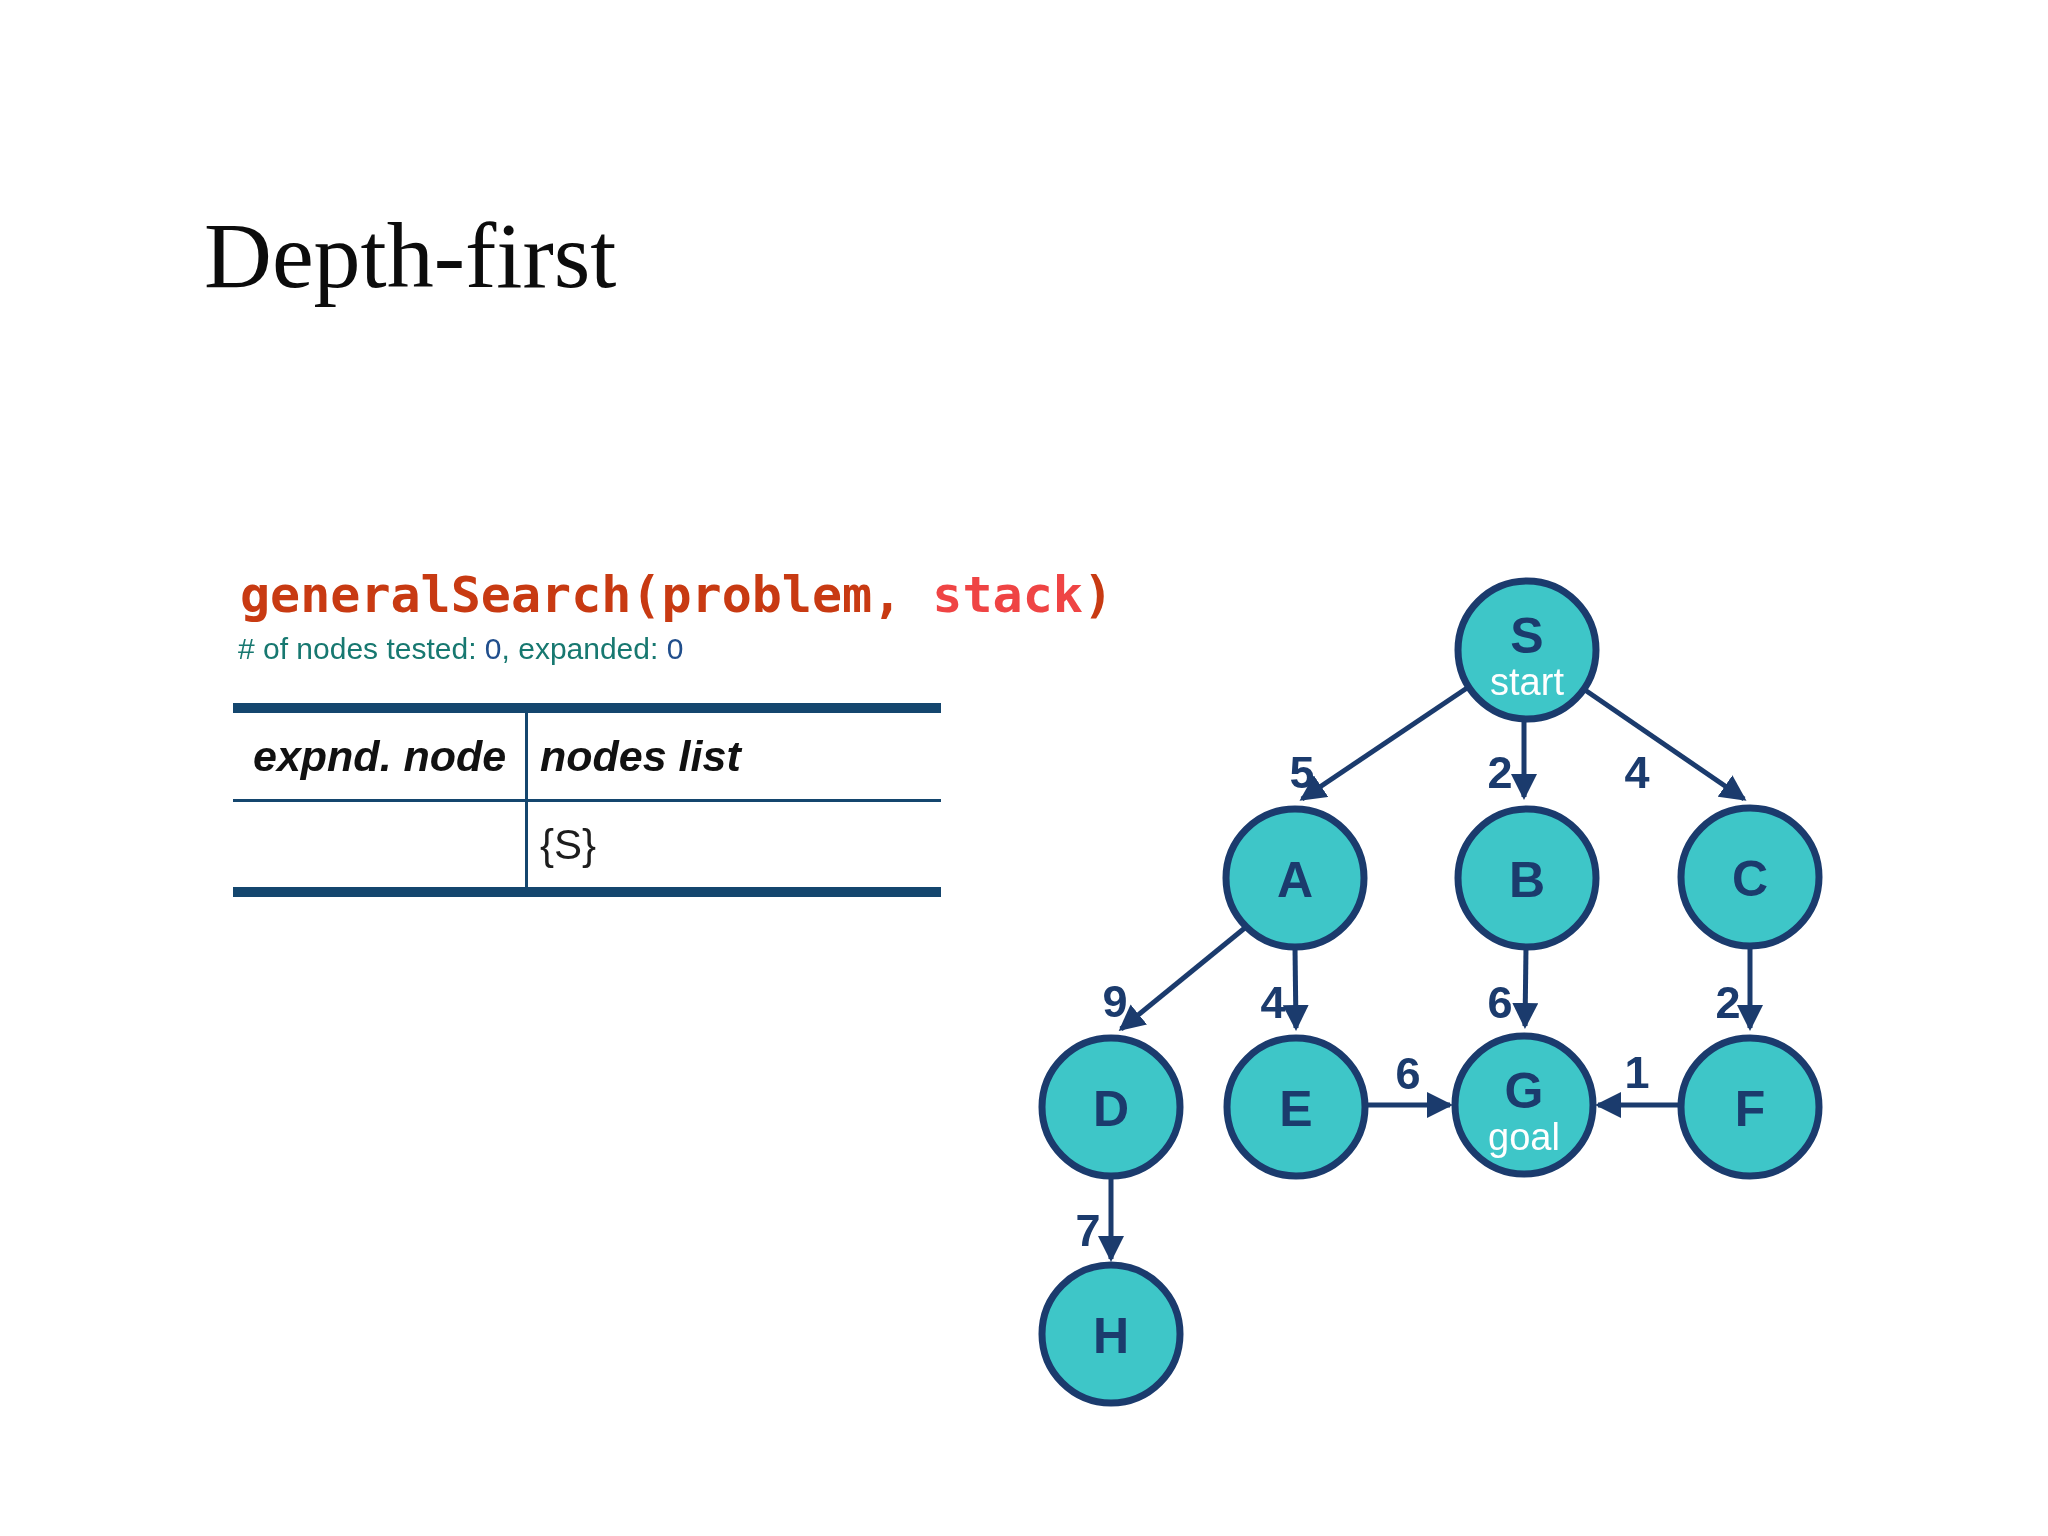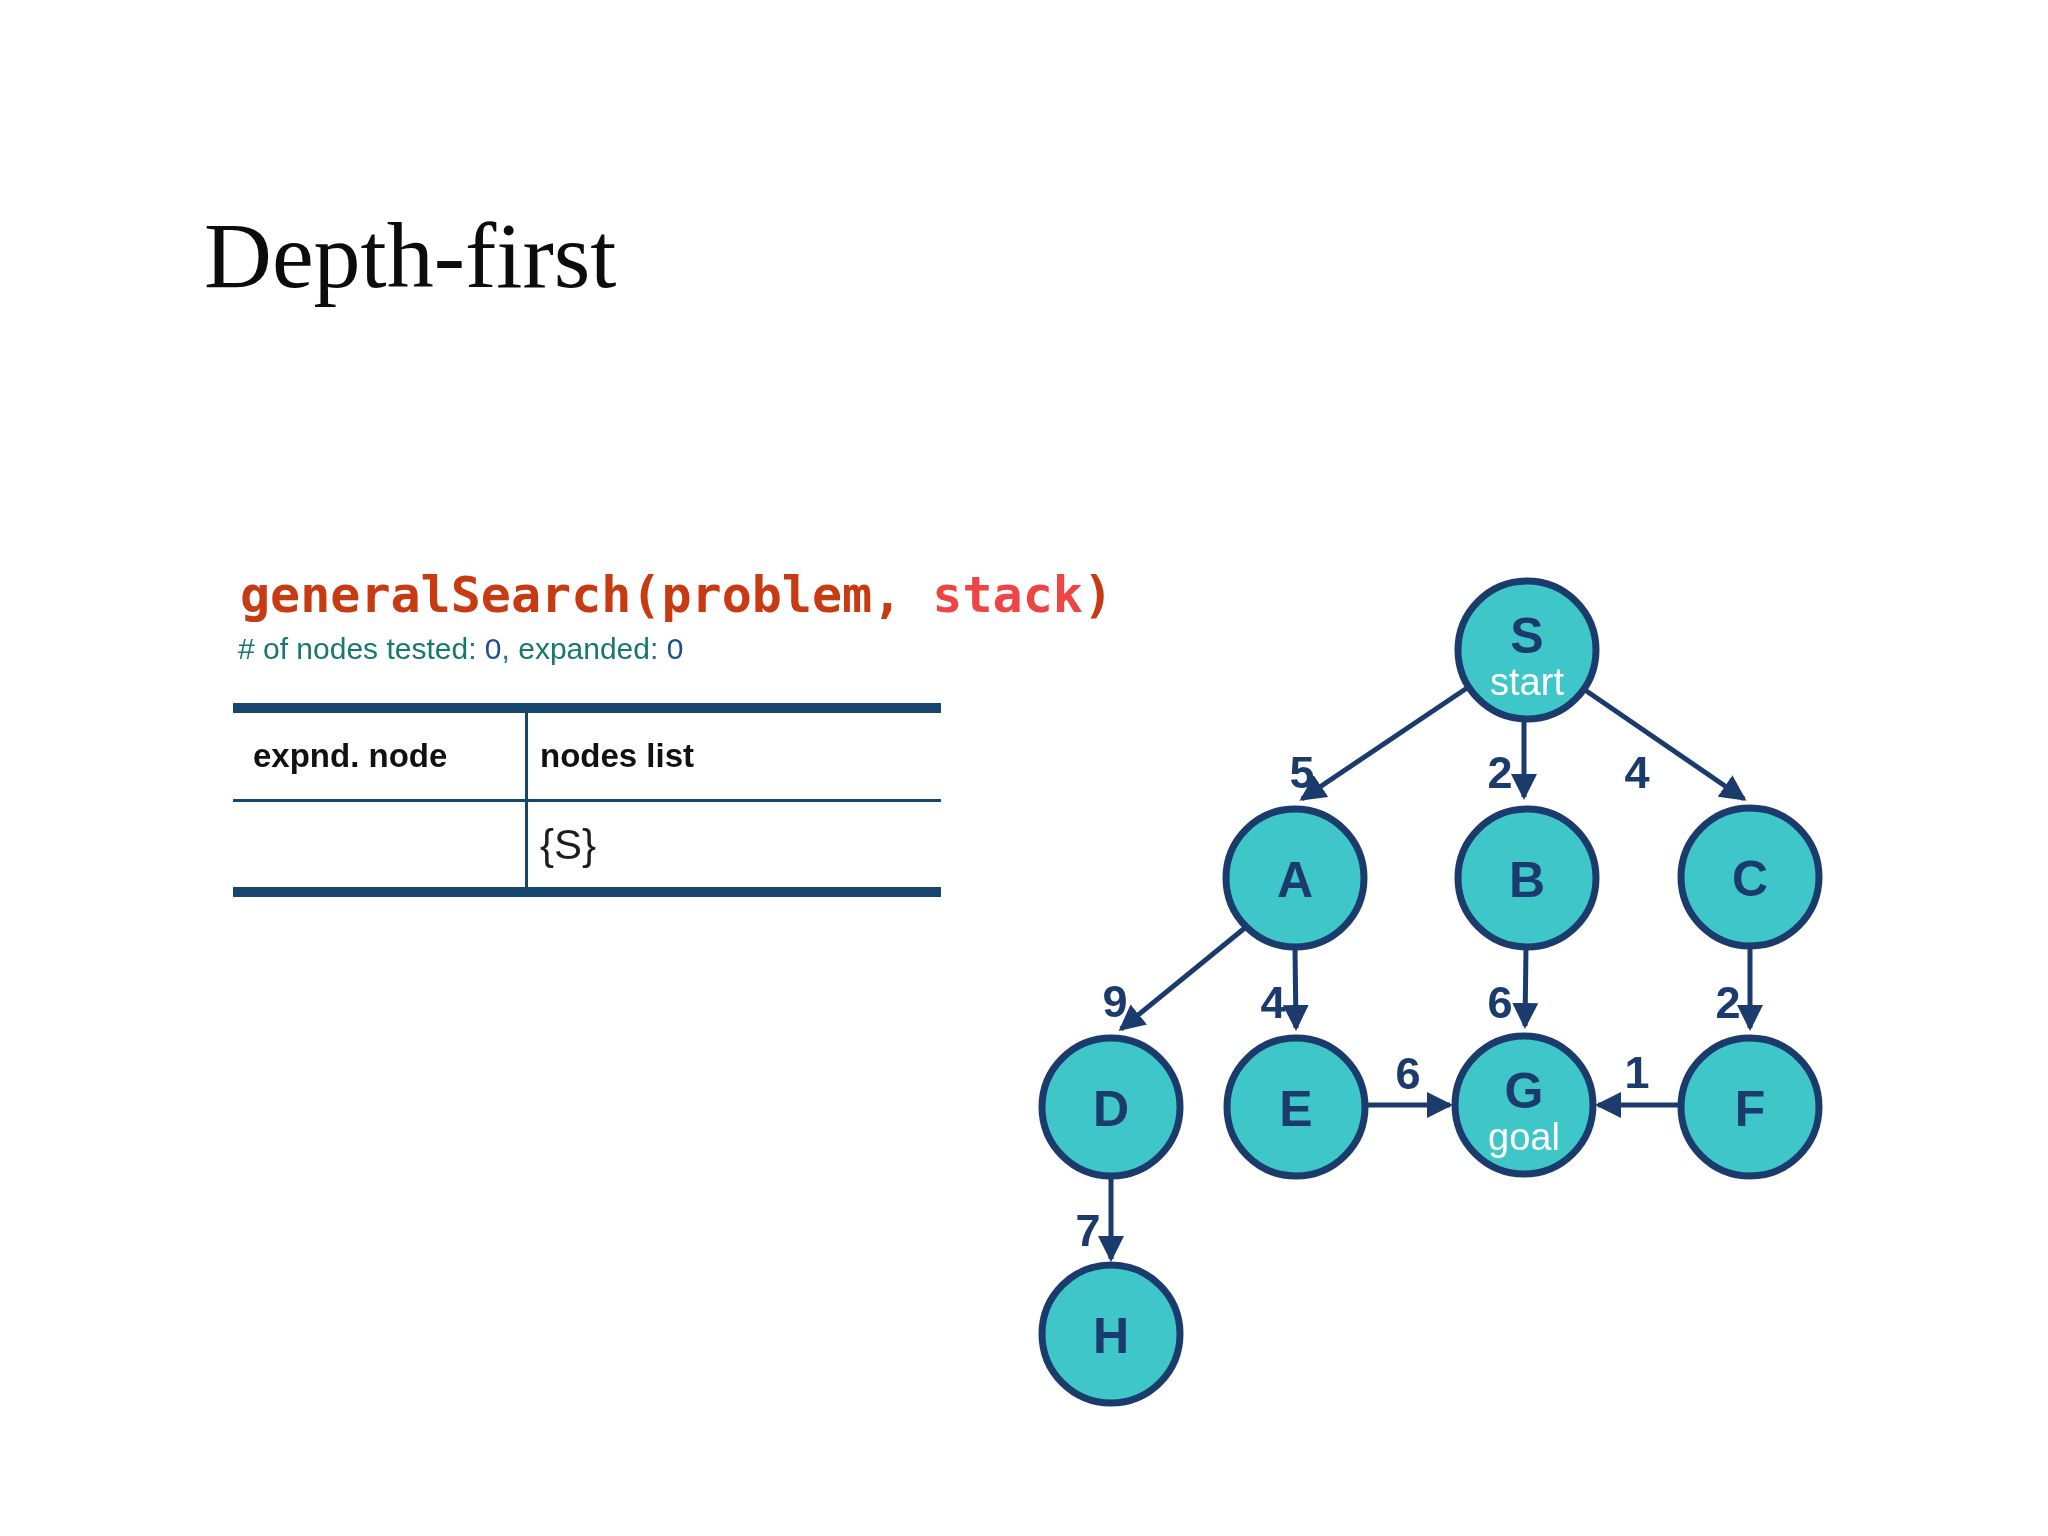--- a/index.html
+++ b/index.html
@@ -28,21 +28,21 @@
     position:absolute;left:233px;top:703px;width:708px;
   }
   .dtable .bar{height:10px;background:#14466e;}
   .dtable .hrow{display:flex;height:86px;align-items:center;}
   .dtable .hdiv{height:3px;background:#14466e;}
   .dtable .drow{display:flex;height:85px;align-items:center;}
   .dtable .col1{width:295px;height:100%;border-right:3px solid #14466e;
     display:flex;align-items:center;padding-left:20px;box-sizing:border-box;}
   .dtable .col2{flex:1;height:100%;display:flex;align-items:center;
     padding-left:12px;box-sizing:border-box;}
-  .dtable .hcell{font-weight:bold;font-size:33px;color:#111;}
+  .dtable .hcell{font-weight:bold;font-size:43px;color:#111;font-style:italic;}
   .dtable .dcell{font-size:42px;color:#1d1d1d;}
   .graph-svg{position:absolute;left:0;top:0;}
   .node-circle{fill:#3ec6c8;stroke:#1b3b6d;stroke-width:7px;}
   .node-label{fill:#1b3b6d;font-family:"Liberation Sans",sans-serif;
     font-weight:bold;font-size:50px;text-anchor:middle;}
   .node-sublabel{fill:#ffffff;font-family:"Liberation Sans",sans-serif;
     font-size:38px;text-anchor:middle;}
   .edge-line{stroke:#1b3b6d;stroke-width:5px;}
   .edge-weight{fill:#1b3b6d;font-family:"Liberation Sans",sans-serif;
     font-weight:bold;font-size:45px;text-anchor:middle;}

